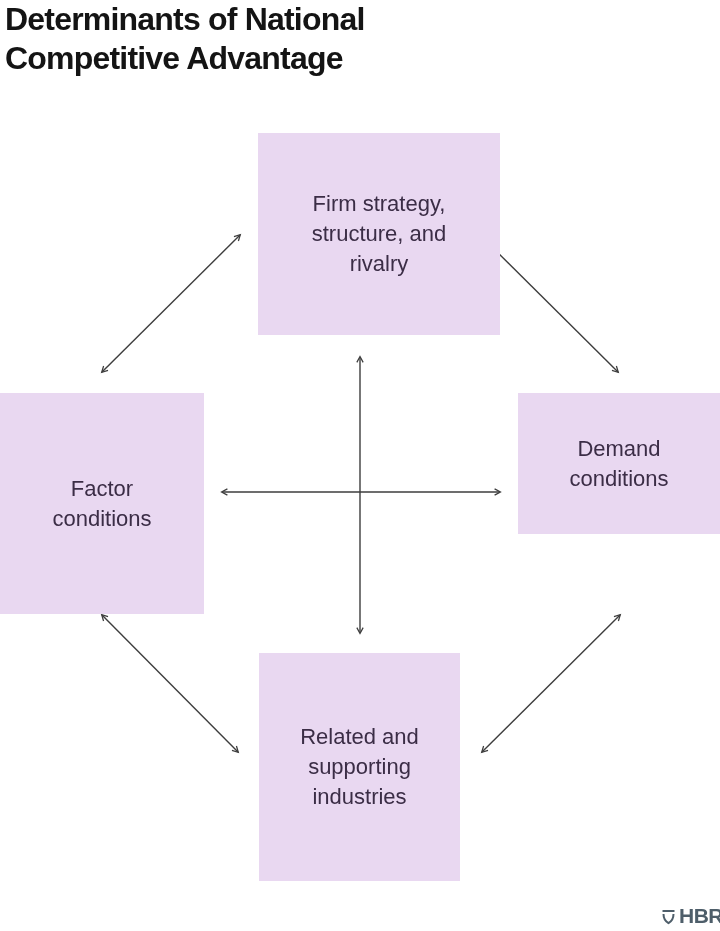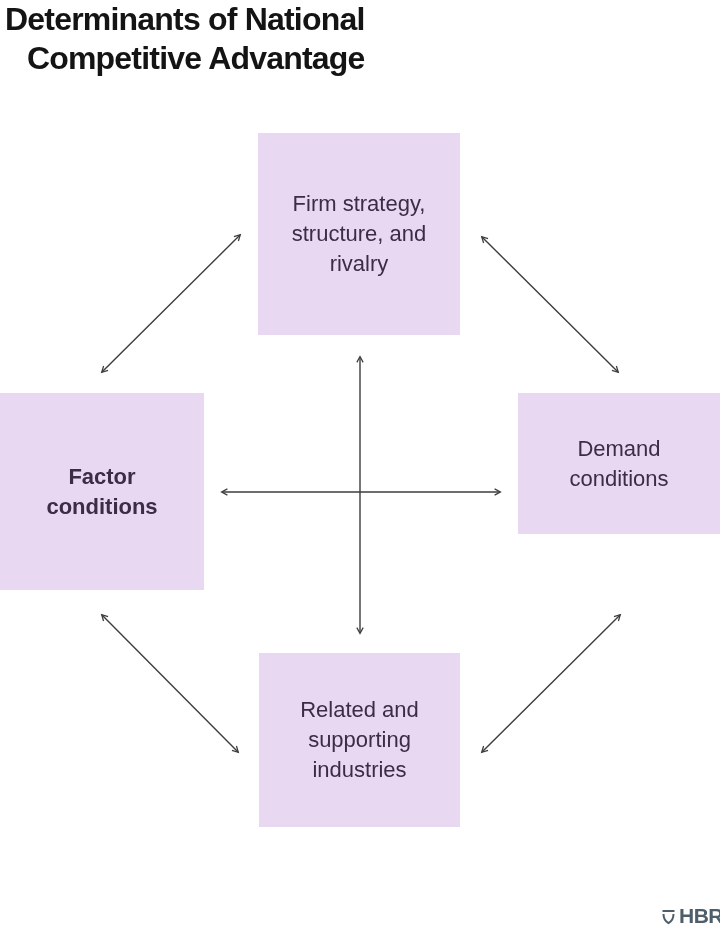--- a/index.html
+++ b/index.html
@@ -17,35 +17,34 @@
     width:720px;height:931px;
     background:var(--bg);
     overflow:hidden;
     font-family:"Liberation Sans","DejaVu Sans",sans-serif;
   }
   .title{
     position:absolute;left:5px;top:0px;
     font-size:32px;font-weight:bold;line-height:39px;
     letter-spacing:-0.8px;color:var(--title);
     white-space:pre-line;
-    text-align:right;
   }
   .node{
     position:absolute;
     background:var(--box-fill);
     display:flex;align-items:center;justify-content:center;
     text-align:center;
     font-size:22px;line-height:30px;
     color:var(--box-text);
     white-space:pre-line;
   }
-  .node.top   {left:258px;top:133px;width:202px;height:202px;}
-  .node.left  {left:0px;  top:393px;width:204px;height:197px;font-weight:bold;}
+  .node.top   {left:258px;top:133px;width:242px;height:202px;}
+  .node.left  {left:0px;  top:393px;width:204px;height:221px;}
   .node.right {left:518px;top:393px;width:202px;height:141px;}
-  .node.bottom{left:259px;top:653px;width:201px;height:174px;}
+  .node.bottom{left:259px;top:653px;width:201px;height:228px;}
   .arrows{
     position:absolute;left:0;top:0;width:720px;height:931px;
     pointer-events:none;
   }
   .arrows line{stroke:var(--arrow);stroke-width:1.4;}
   .footer-logo{
     position:absolute;right:-3px;bottom:3px;
     display:flex;align-items:center;gap:2px;
     color:var(--logo);
   }

